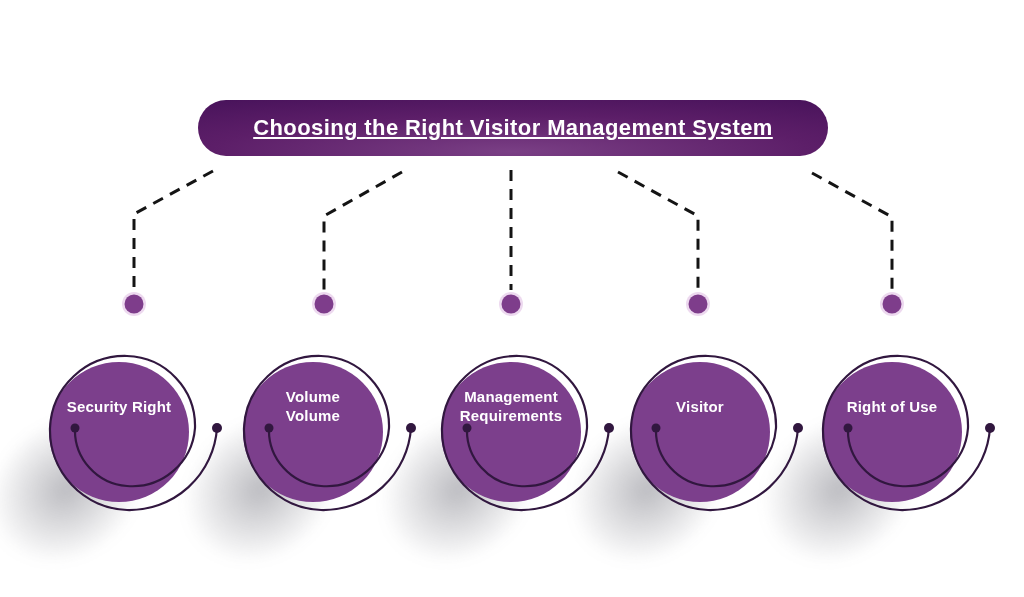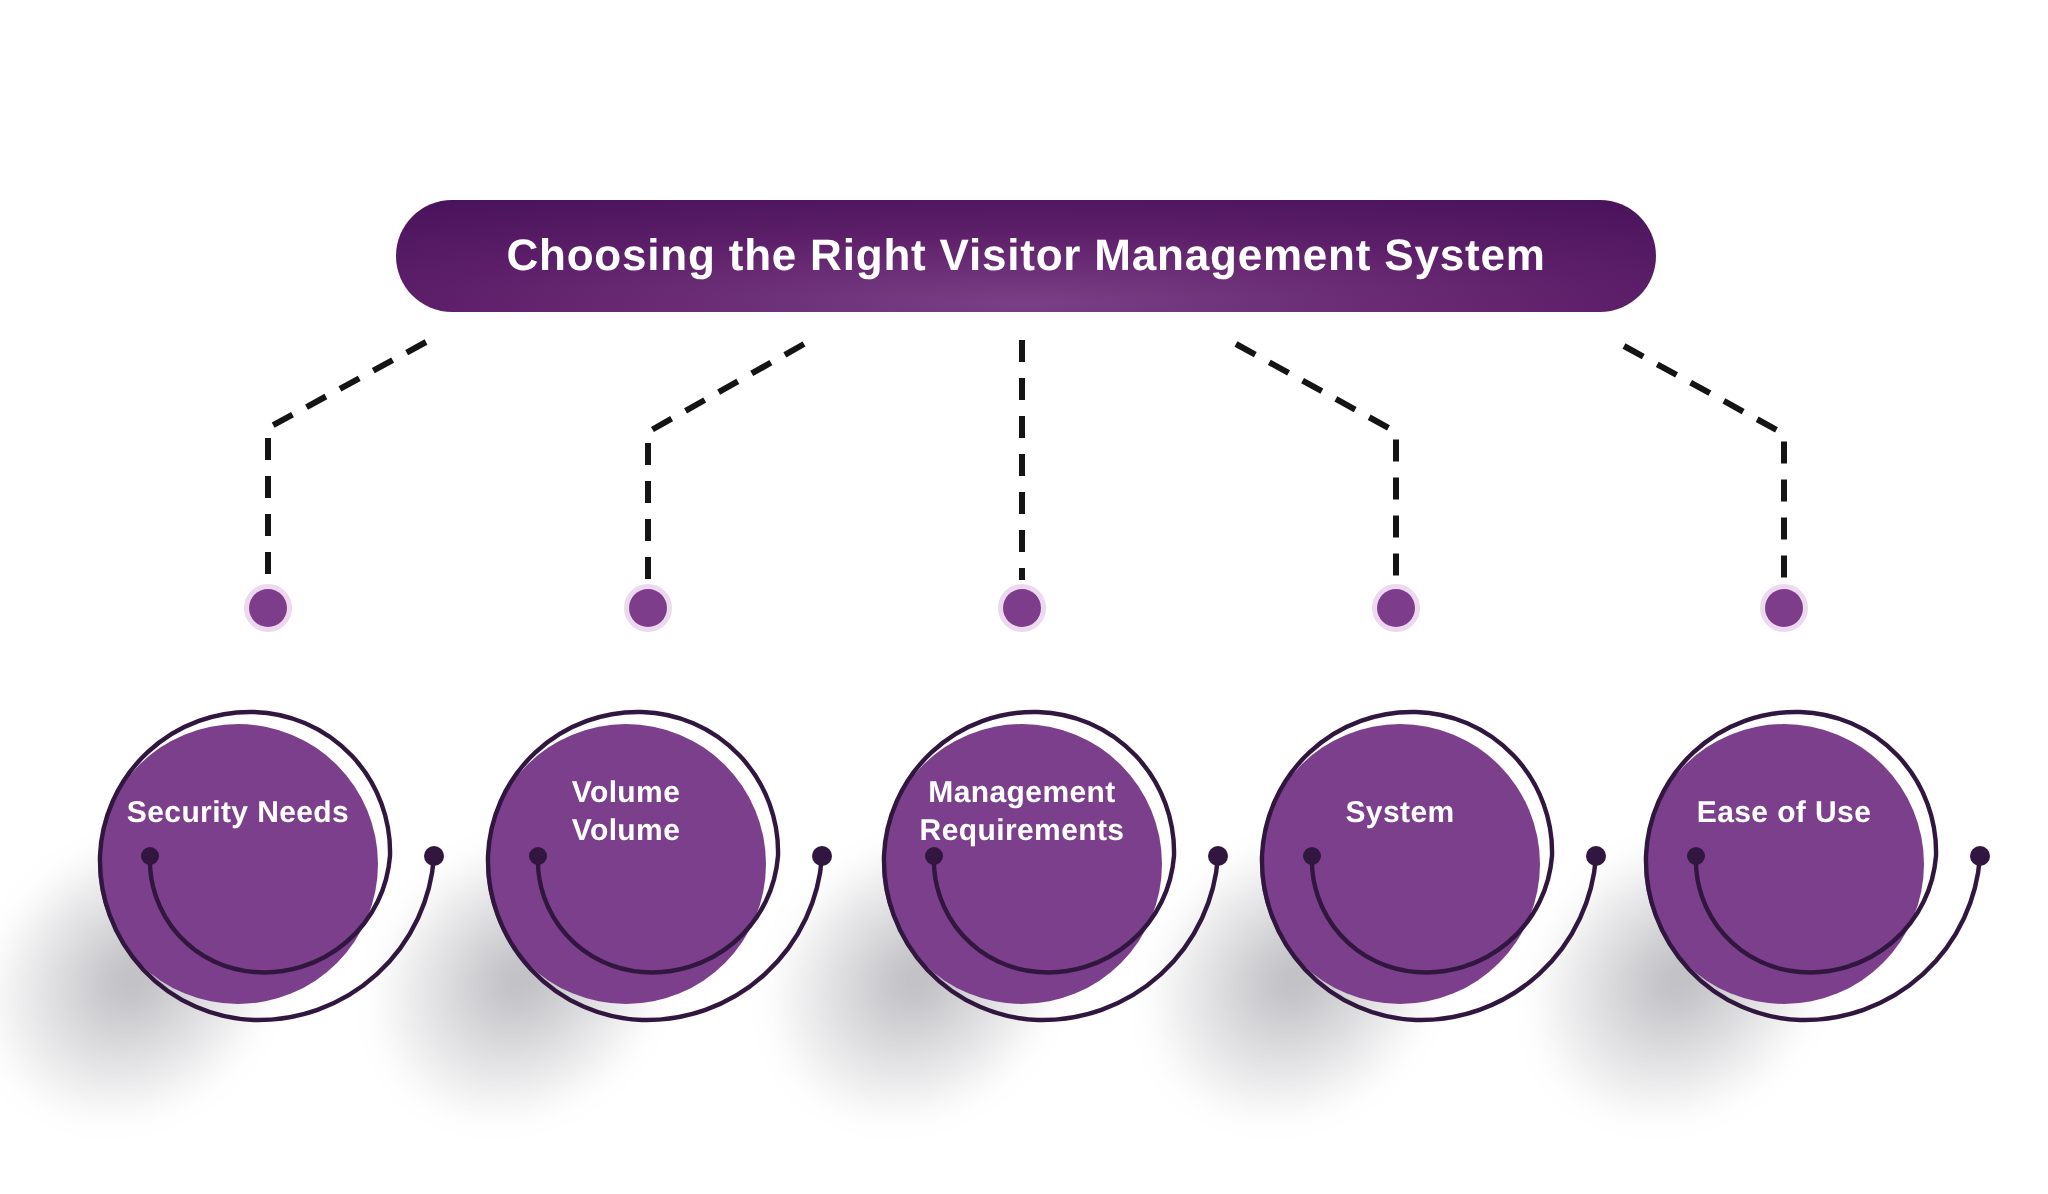--- a/index.html
+++ b/index.html
@@ -14,21 +14,21 @@
   
   .banner{
     position:absolute;left:198px;top:100px;
     width:630px;height:56px;border-radius:28px;
     background:radial-gradient(120% 160% at 50% 92%,
       #7a3f85 0%, #5c1e68 40%, #47125a 72%, #3a0d45 100%);
     display:flex;align-items:center;justify-content:center;
   }
   .banner-title{
     color:#ffffff;font-size:22px;font-weight:bold;
-    letter-spacing:.4px;white-space:nowrap;
+    letter-spacing:.4px;white-space:nowrap;text-decoration:underline;
   }
 
   
   .connectors{position:absolute;left:0;top:0;width:1024px;height:597px;z-index:1;}
   .dash{fill:none;stroke-width:3;}
 
   
   .item{position:absolute;top:432px;width:0;height:0;}
   .i1{left:119px}.i2{left:313px}.i3{left:511px}.i4{left:700px}.i5{left:892px}
 
@@ -83,21 +83,21 @@
 
   <div class="item i1">
     <div class="long-shadow"></div>
     <svg class="orbit" viewBox="0 0 200 200">
       <circle class="bubble" cx="87" cy="99" r="70" fill="#7c3f8c"></circle>
       <path class="spiral" d="M43,95 A56,56 0 0 0 95,153 A63,63 0 0 0 163,95 A70,70 0 0 0 95,23 A75,75 0 0 0 18,95 A80,80 0 0 0 95,177 A88,88 0 0 0 185,95" stroke="#31173f"></path>
       <circle cx="43" cy="95" r="4.5" fill="#31173f"></circle>
       <circle cx="185" cy="95" r="5" fill="#31173f"></circle>
     </svg>
     <div class="label">
-      <span>Security Needs</span>
+      <span>Security Right</span>
       <span></span>
     </div>
   </div>
 
   <div class="item i2">
     <div class="long-shadow"></div>
     <svg class="orbit" viewBox="0 0 200 200">
       <circle class="bubble" cx="87" cy="99" r="70" fill="#7c3f8c"></circle>
       <path class="spiral" d="M43,95 A56,56 0 0 0 95,153 A63,63 0 0 0 163,95 A70,70 0 0 0 95,23 A75,75 0 0 0 18,95 A80,80 0 0 0 95,177 A88,88 0 0 0 185,95" stroke="#31173f"></path>
       <circle cx="43" cy="95" r="4.5" fill="#31173f"></circle>
@@ -125,32 +125,32 @@
 
   <div class="item i4">
     <div class="long-shadow"></div>
     <svg class="orbit" viewBox="0 0 200 200">
       <circle class="bubble" cx="87" cy="99" r="70" fill="#7c3f8c"></circle>
       <path class="spiral" d="M43,95 A56,56 0 0 0 95,153 A63,63 0 0 0 163,95 A70,70 0 0 0 95,23 A75,75 0 0 0 18,95 A80,80 0 0 0 95,177 A88,88 0 0 0 185,95" stroke="#31173f"></path>
       <circle cx="43" cy="95" r="4.5" fill="#31173f"></circle>
       <circle cx="185" cy="95" r="5" fill="#31173f"></circle>
     </svg>
     <div class="label">
-      <span>System</span>
+      <span>Visitor</span>
       <span></span>
     </div>
   </div>
 
   <div class="item i5">
     <div class="long-shadow"></div>
     <svg class="orbit" viewBox="0 0 200 200">
       <circle class="bubble" cx="87" cy="99" r="70" fill="#7c3f8c"></circle>
       <path class="spiral" d="M43,95 A56,56 0 0 0 95,153 A63,63 0 0 0 163,95 A70,70 0 0 0 95,23 A75,75 0 0 0 18,95 A80,80 0 0 0 95,177 A88,88 0 0 0 185,95" stroke="#31173f"></path>
       <circle cx="43" cy="95" r="4.5" fill="#31173f"></circle>
       <circle cx="185" cy="95" r="5" fill="#31173f"></circle>
     </svg>
     <div class="label">
-      <span>Ease of Use</span>
+      <span>Right of Use</span>
       <span></span>
     </div>
   </div>
 
 </div>
 
 </body></html>

